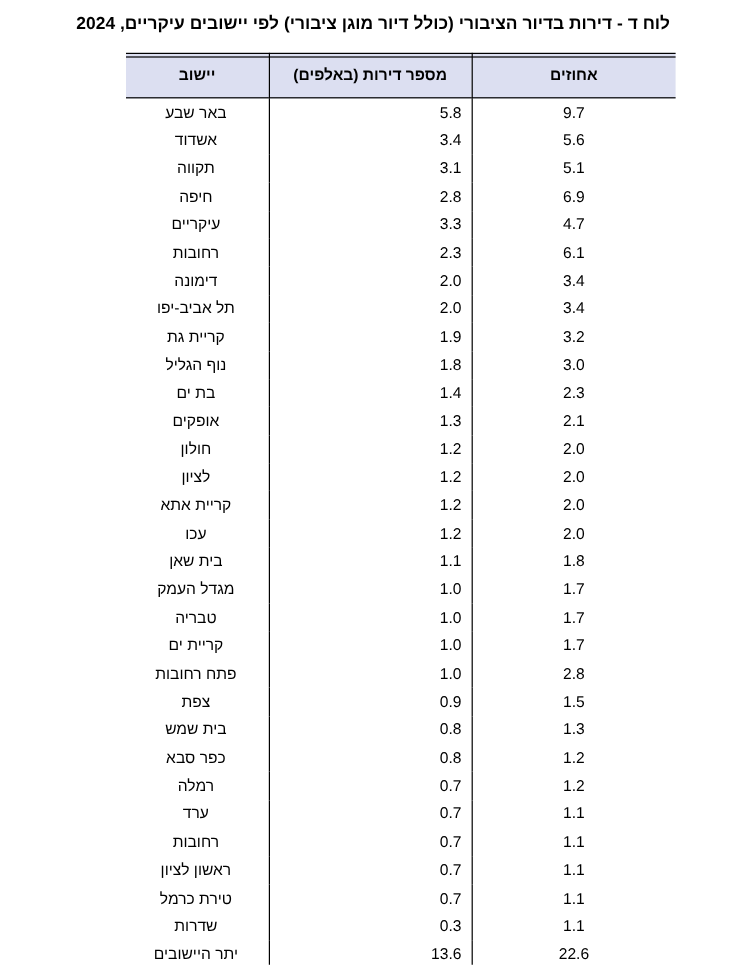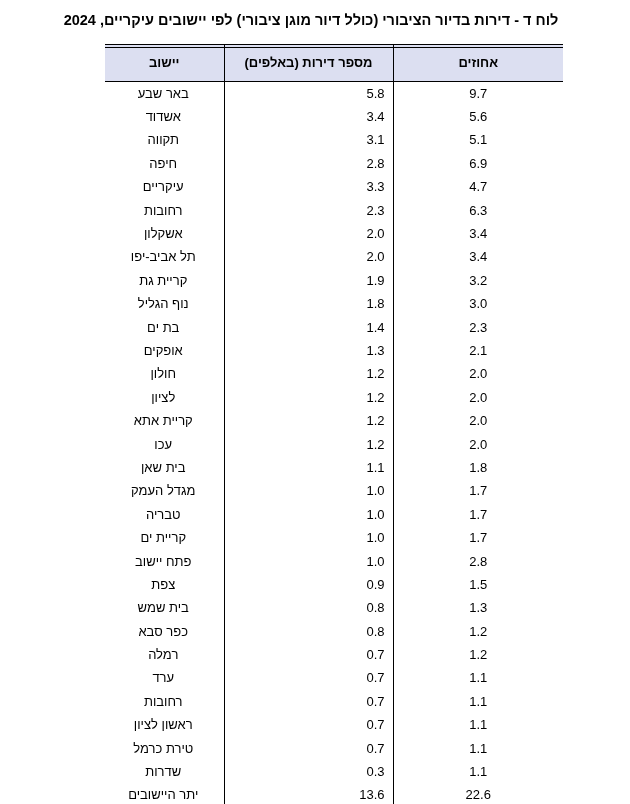--- a/index.html
+++ b/index.html
@@ -139,28 +139,28 @@
             <td class="cell-pct">6.9</td>
             <td class="cell-units">2.8</td>
             <td class="cell-place">חיפה</td>
           </tr>
           <tr>
             <td class="cell-pct">4.7</td>
             <td class="cell-units">3.3</td>
             <td class="cell-place">עיקריים</td>
           </tr>
           <tr>
-            <td class="cell-pct">6.3</td>
+            <td class="cell-pct">6.1</td>
             <td class="cell-units">2.3</td>
             <td class="cell-place">רחובות</td>
           </tr>
           <tr>
             <td class="cell-pct">3.4</td>
             <td class="cell-units">2.0</td>
-            <td class="cell-place">אשקלון</td>
+            <td class="cell-place">דימונה</td>
           </tr>
           <tr>
             <td class="cell-pct">3.4</td>
             <td class="cell-units">2.0</td>
             <td class="cell-place">תל אביב-יפו</td>
           </tr>
           <tr>
             <td class="cell-pct">3.2</td>
             <td class="cell-units">1.9</td>
             <td class="cell-place">קריית גת</td>
@@ -216,21 +216,21 @@
             <td class="cell-place">טבריה</td>
           </tr>
           <tr>
             <td class="cell-pct">1.7</td>
             <td class="cell-units">1.0</td>
             <td class="cell-place">קריית ים</td>
           </tr>
           <tr>
             <td class="cell-pct">2.8</td>
             <td class="cell-units">1.0</td>
-            <td class="cell-place">פתח יישוב</td>
+            <td class="cell-place">פתח רחובות</td>
           </tr>
           <tr>
             <td class="cell-pct">1.5</td>
             <td class="cell-units">0.9</td>
             <td class="cell-place">צפת</td>
           </tr>
           <tr>
             <td class="cell-pct">1.3</td>
             <td class="cell-units">0.8</td>
             <td class="cell-place">בית שמש</td>

